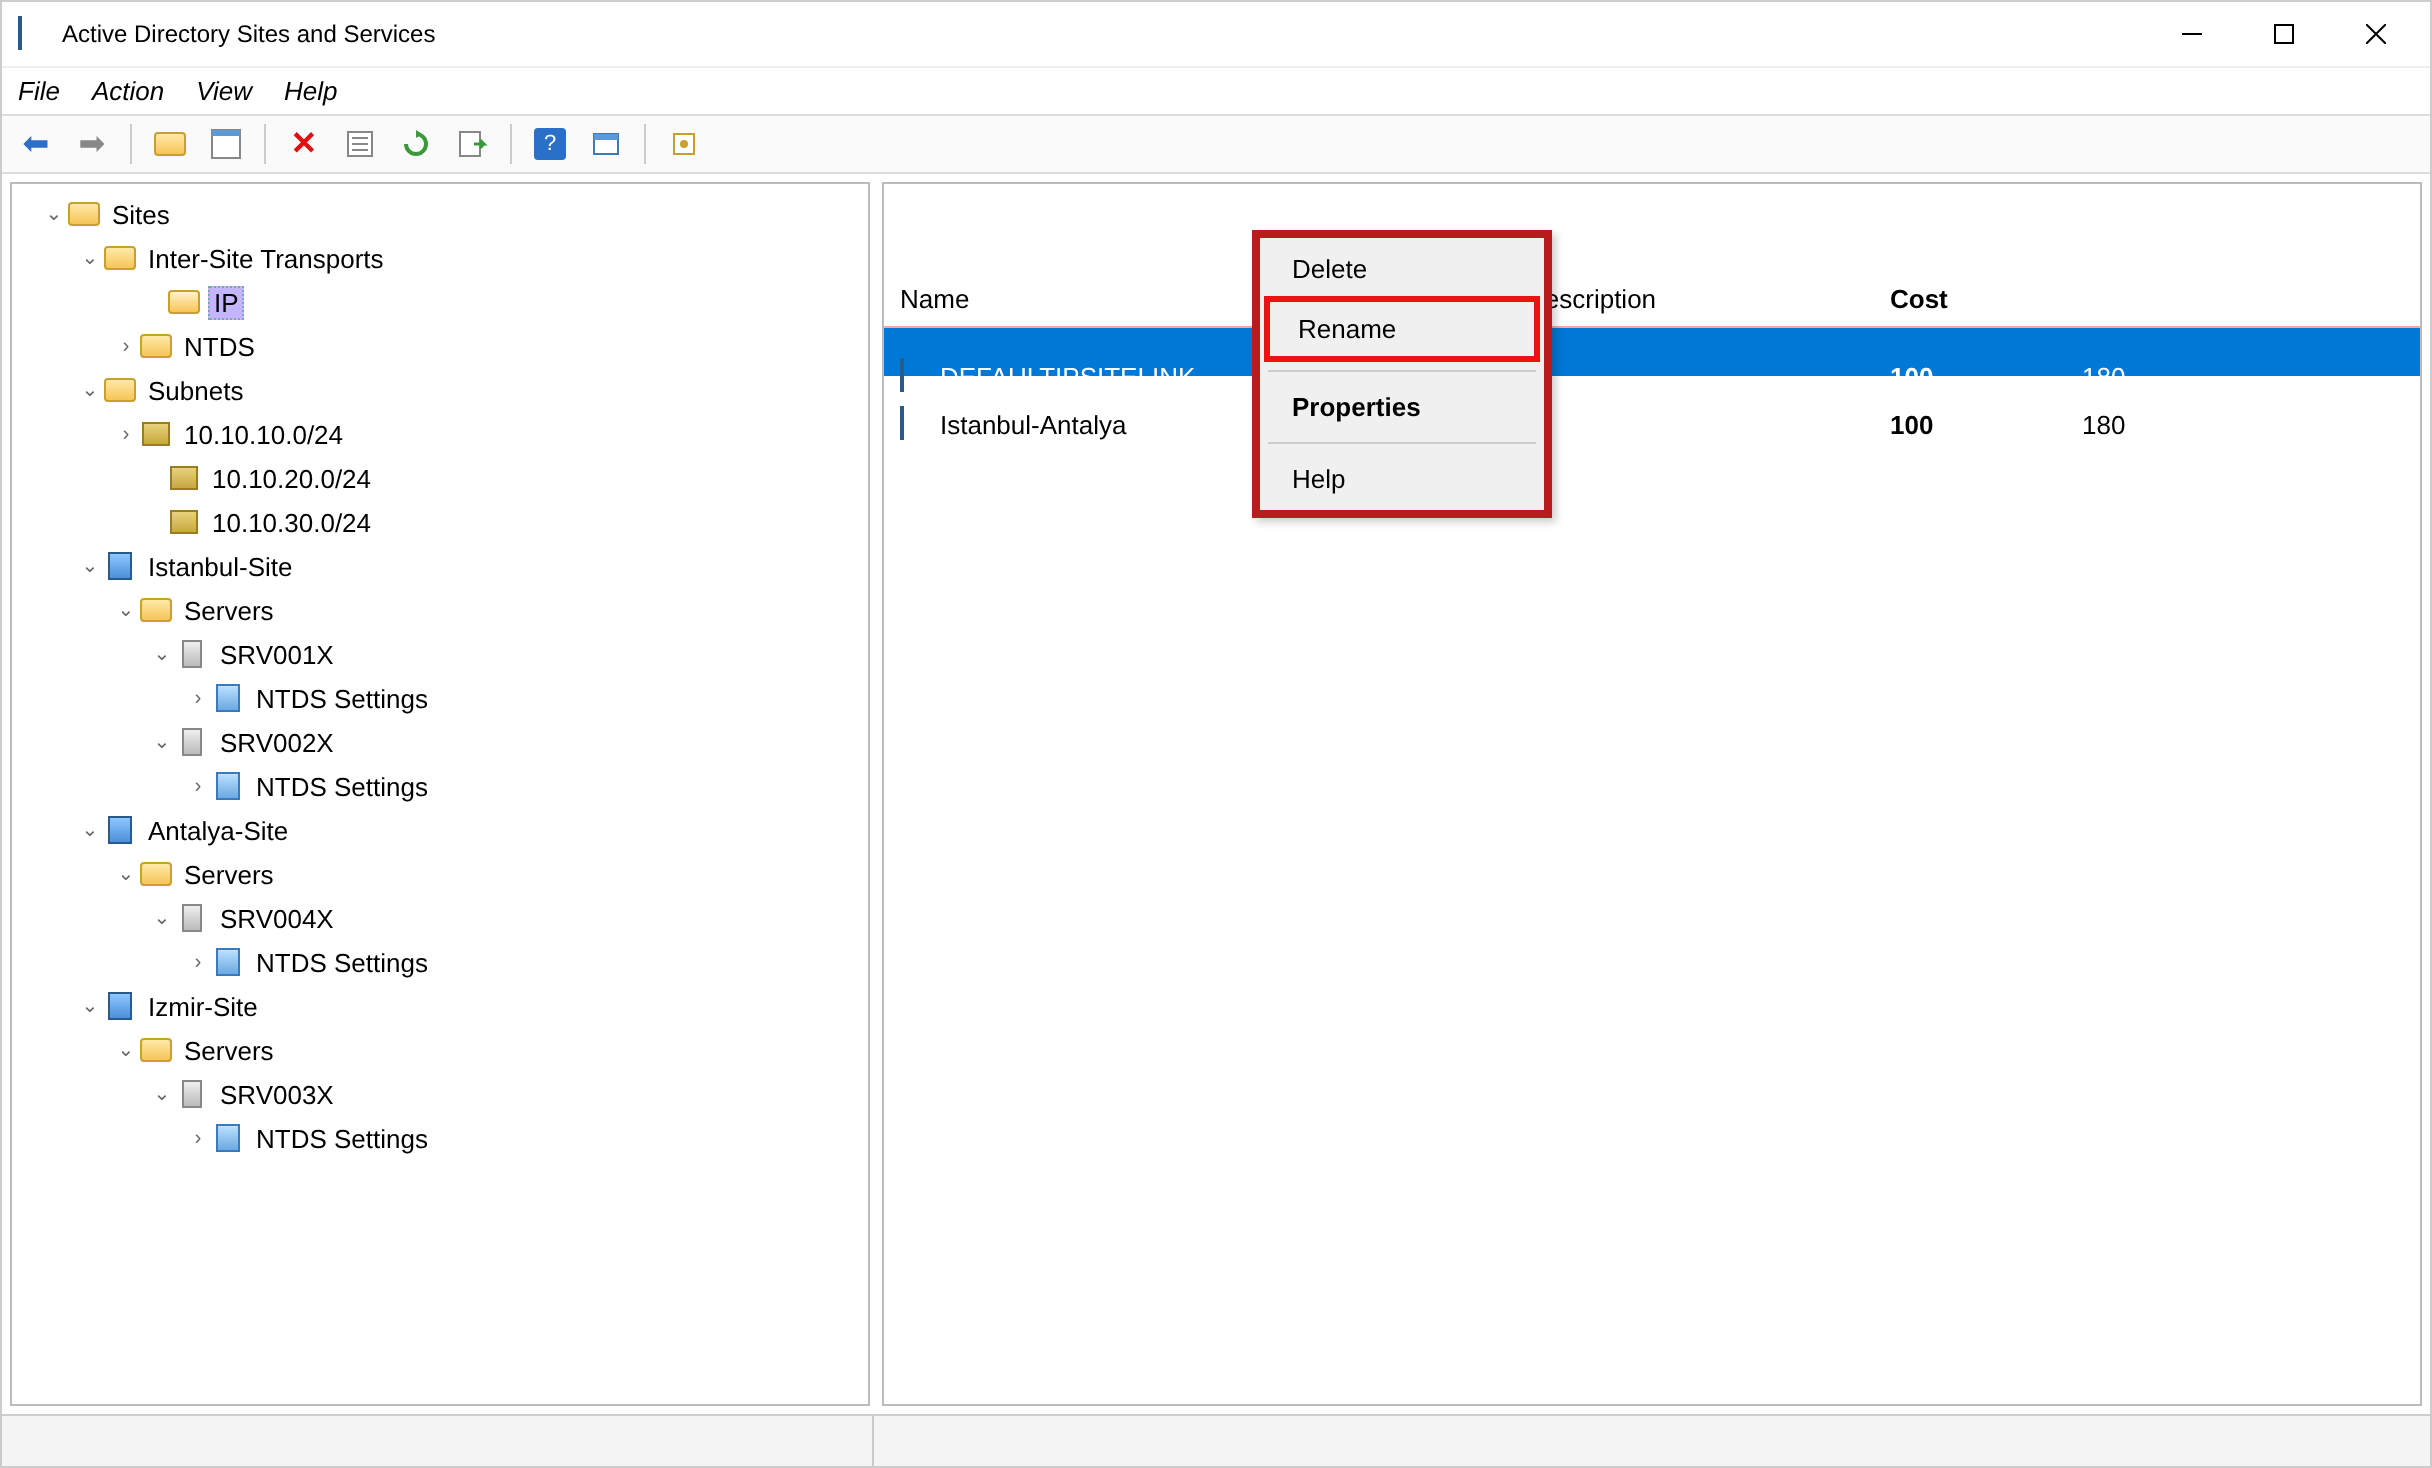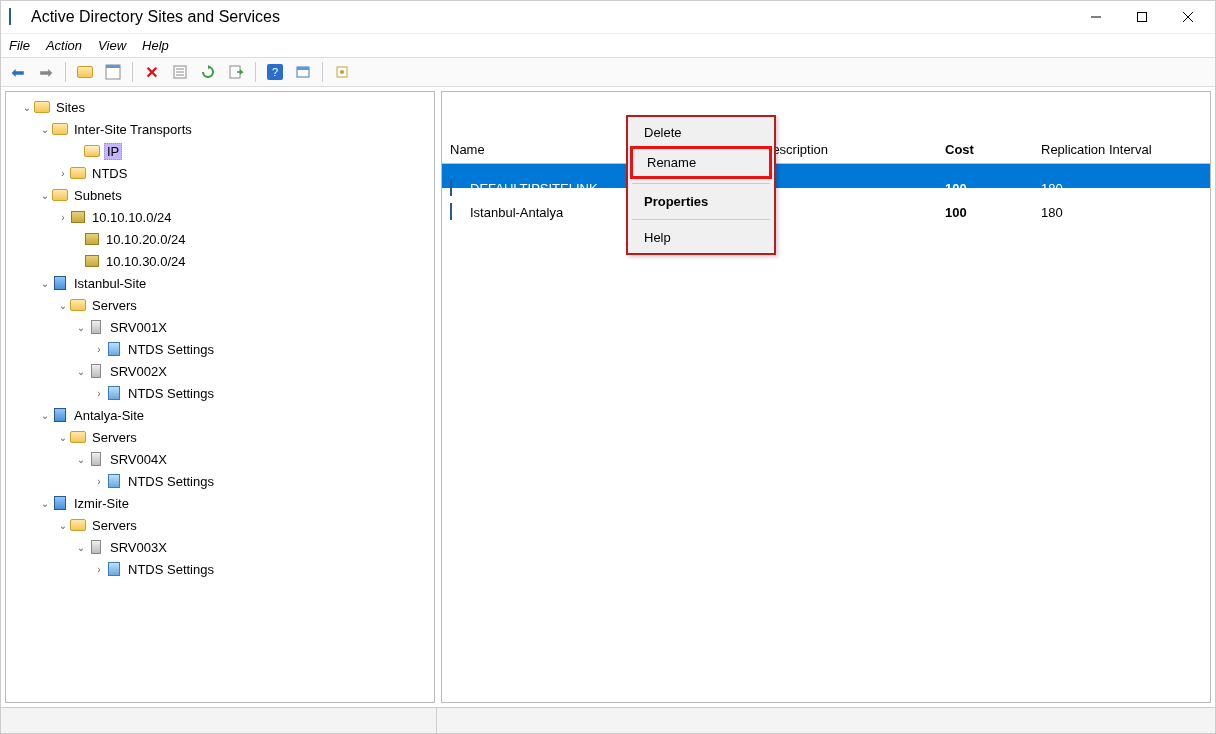--- a/index.html
+++ b/index.html
@@ -1,19 +1,19 @@
 <!DOCTYPE html>
 <html><head>
 <meta charset="utf-8">
 <style>
 * { box-sizing: border-box; margin: 0; padding: 0; }
 body { font-family: "Segoe UI", Tahoma, sans-serif; font-size: 13px; color: #000; background: #fff; width: 1216px; height: 734px; overflow: hidden; border: 1px solid #ccc; }
 .titlebar { display: flex; align-items: center; height: 32px; padding: 0 4px; background: #fff; }
 .titlebar .title-icon { width: 16px; height: 16px; margin: 0 6px 0 4px; }
-.titlebar .title-text { font-size: 16px; flex: 0 0 auto; }
+.titlebar .title-text { font-size: 12px; flex: 0 0 auto; }
 .titlebar .spacer { flex: 1; }
 .winbtn { width: 46px; height: 32px; display: flex; align-items: center; justify-content: center; font-size: 12px; color: #000; }
 .menubar { display: flex; align-items: center; height: 24px; padding: 0 8px; gap: 16px; border-top: 1px solid #eee; }
 .menubar span { font-size: 13px; font-style: italic; }
 .toolbar { display: flex; align-items: center; height: 30px; padding: 2px 4px; border-top: 1px solid #ddd; border-bottom: 1px solid #ddd; background: #fafafa; gap: 2px; }
 .tbtn { width: 26px; height: 24px; display: flex; align-items: center; justify-content: center; border: 1px solid transparent; }
 .tsep { width: 1px; height: 20px; background: #ccc; margin: 0 4px; }
 .content { display: flex; height: calc(100% - 32px - 24px - 30px - 26px); padding: 4px; gap: 6px; }
 .pane { border: 1px solid #bbb; overflow: auto; background: #fff; }
 .tree-pane { width: 430px; }
@@ -26,21 +26,21 @@
 .tree-row .expander { width: 14px; text-align: center; font-size: 10px; color: #666; }
 .tree-row .icon { width: 16px; height: 16px; margin-right: 4px; display: inline-flex; align-items: center; justify-content: center; }
 .tree-row.selected .label { background: #c4b5fd; border: 1px dotted #7aa; padding: 0 2px; }
 .tree-row .label { padding: 0 2px; }
 .list-header { display: flex; height: 26px; border-bottom: 1px solid #fca5a5; margin-top: 46px; }
 .list-header .col { padding: 4px 8px; font-size: 13px; border-right: 1px solid transparent; }
 .list-body .row { display: flex; height: 24px; align-items: center; }
 .list-body .row.selected { background: #0078d7; color: #fff; }
 .list-body .cell { padding: 2px 8px; display: flex; align-items: center; margin-top: 24px; }
 .row-icon { width: 16px; height: 16px; margin-right: 4px; }
-.ctxmenu { position: absolute; background: #f0f0f0; border: 2px solid #b91c1c; box-shadow: 2px 2px 4px rgba(0,0,0,0.2); font-size: 13px; width: 150px; padding: 2px; }
+.ctxmenu { position: absolute; background: #f0f0f0; border: 4px solid #b91c1c; box-shadow: 2px 2px 4px rgba(0,0,0,0.2); font-size: 13px; width: 150px; padding: 2px; }
 .ctxmenu .item { padding: 6px 14px; }
 .ctxmenu .item.hl { border: 3px solid #e11; }
 .ctxmenu .sep { height: 1px; background: #ccc; margin: 4px 2px; }
 .ctxmenu .bold { font-weight: bold; }
 
 .ic-sites { background: linear-gradient(#5a9bd5,#3a7bbd); width: 16px; height: 12px; border: 1px solid #2a5a8a; }
 .ic-folder { background: linear-gradient(#ffe9a8,#f6c556); width: 16px; height: 12px; border: 1px solid #c9a02e; border-radius: 2px; }
 .ic-folder-open { background: linear-gradient(#fff3cc,#f6c556); width: 16px; height: 12px; border: 1px solid #c9a02e; border-radius: 2px; }
 .ic-subnet { width: 14px; height: 12px; background: linear-gradient(#e7d27a,#c7a840); border: 1px solid #9a7d20; }
 .ic-site { width: 12px; height: 14px; background: linear-gradient(#8ec7ff,#4a90d9); border: 1px solid #2a5a8a; }
@@ -331,21 +331,20 @@
         </div>
     </div>
   </div>
 
   <div class="pane list-pane">
     <div class="list-header">
       <div class="col col-name">Name</div>
       <div class="col col-type">Type</div>
       <div class="col col-desc">Description</div>
       <div class="col col-cost">Cost</div>
-      <div class="col col-repl">Replication Interval</div>
     </div>
     <div class="list-body">
       <div class="row selected">
         <div class="cell col-name">
             <span class="row-icon"><span class="ic-link"></span></span>
             <span>DEFAULTIPSITELINK</span>
           </div>
         <div class="cell col-type">Site Link</div>
         <div class="cell col-desc"></div>
         <div class="cell col-cost">100</div>

